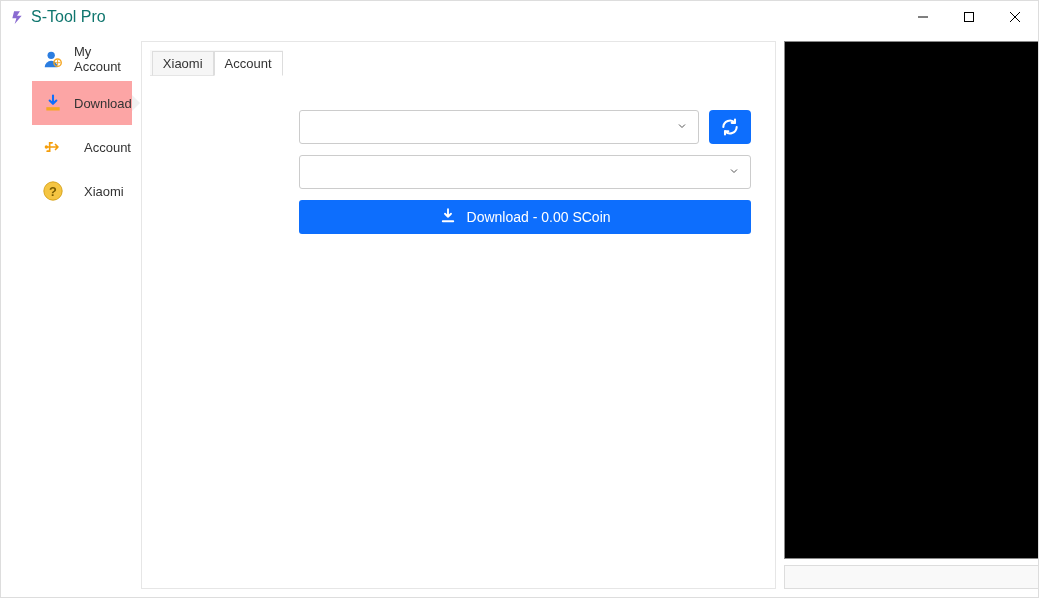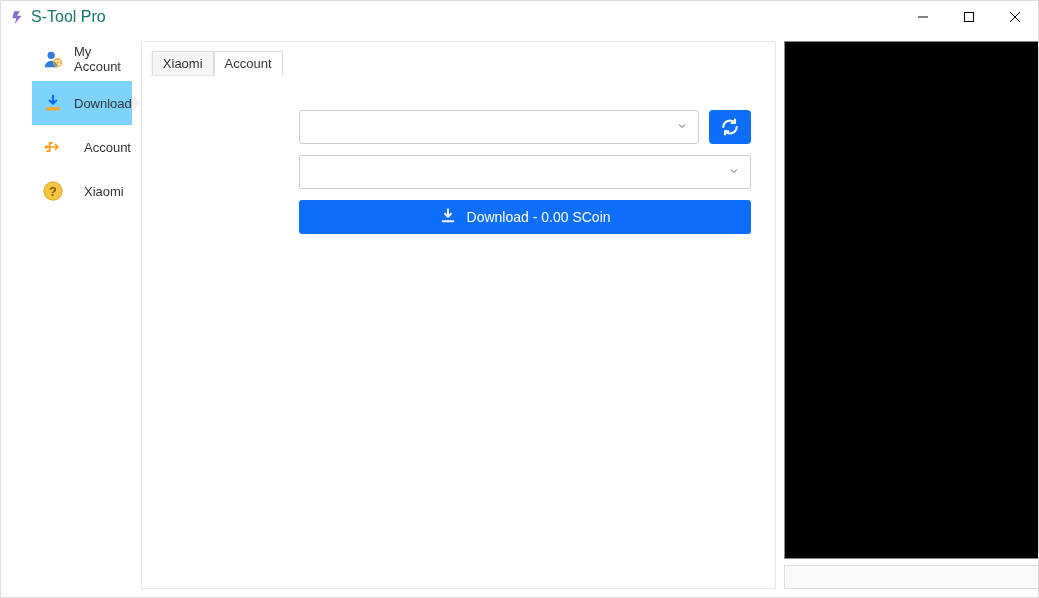--- a/index.html
+++ b/index.html
@@ -5,21 +5,21 @@
 * { margin: 0; padding: 0; box-sizing: border-box; font-family: "Segoe UI", Tahoma, sans-serif; }
 body { background: #fff; width: 1039px; height: 598px; overflow: hidden; display: flex; flex-direction: column; border: 1px solid #ddd; }
 .titlebar { height: 32px; display: flex; align-items: center; padding-left: 8px; background: #fff; }
 .titlebar .app-icon { width: 16px; height: 16px; margin-right: 6px; display:flex; align-items:center; justify-content:center;}
 .titlebar .title { font-size: 16px; color: #0f766e; }
 .titlebar .spacer { flex: 1; }
 .winbtn { width: 46px; height: 30px; display: flex; align-items: center; justify-content: center; }
 .body { flex: 1; display: flex; }
 .sidebar { width: 145px; background: #fff; border-right: 1px solid transparent; padding-top: 4px; }
 .side-item { height: 44px; display: flex; align-items: center; padding-left: 10px; gap: 10px; font-size: 13px; color: #333; position: relative; margin-left: 31px;}
-.side-item.active { background: #7dd3fc; }
+.side-item.active { background: #fca5a5; }
 .side-item.active::after { content:""; position:absolute; right:-8px; top:50%; transform:translateY(-50%); width:0;height:0; border-top:8px solid transparent; border-bottom:8px solid transparent; border-left:8px solid #f0f0f0;}
 .side-item .label { flex:1; }
 .side-item.indent .label { padding-left: 10px; }
 .side-icon { width: 22px; height: 22px; display:flex; align-items:center; justify-content:center; }
 .main { flex: 1; display: flex; padding: 8px; gap: 8px; }
 .left-pane { flex: 1; border: 1px solid #e6e6e6; background: #fff; display: flex; flex-direction: row; padding:8px;}
 .tabs { display:flex; height: 26px; background:#f8f8f8; border-bottom:1px solid #e5e5e5; padding-left:2px;}
 .tab { padding: 4px 10px; font-size: 13px; border:1px solid transparent; border-bottom:none; background: transparent; position:relative; top:1px; color:#333;}
 .tab.inactive { background:#f6f6f6; border:1px solid #ddd; border-bottom:1px solid #e5e5e5;}
 .tab.active { background:#fff; border:1px solid #ddd; border-bottom:1px solid #fff;}

